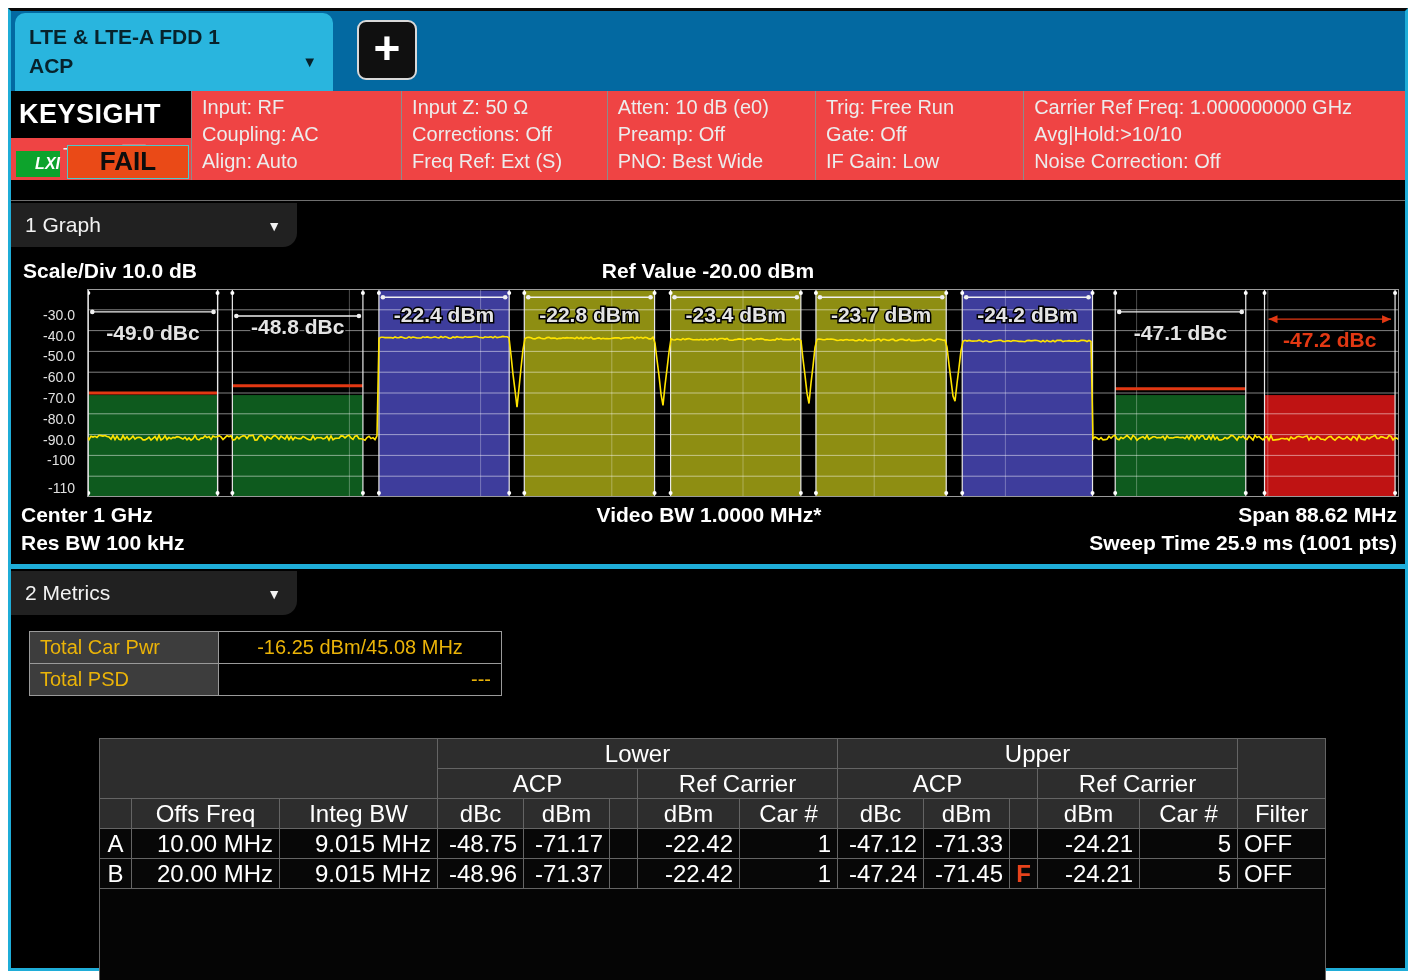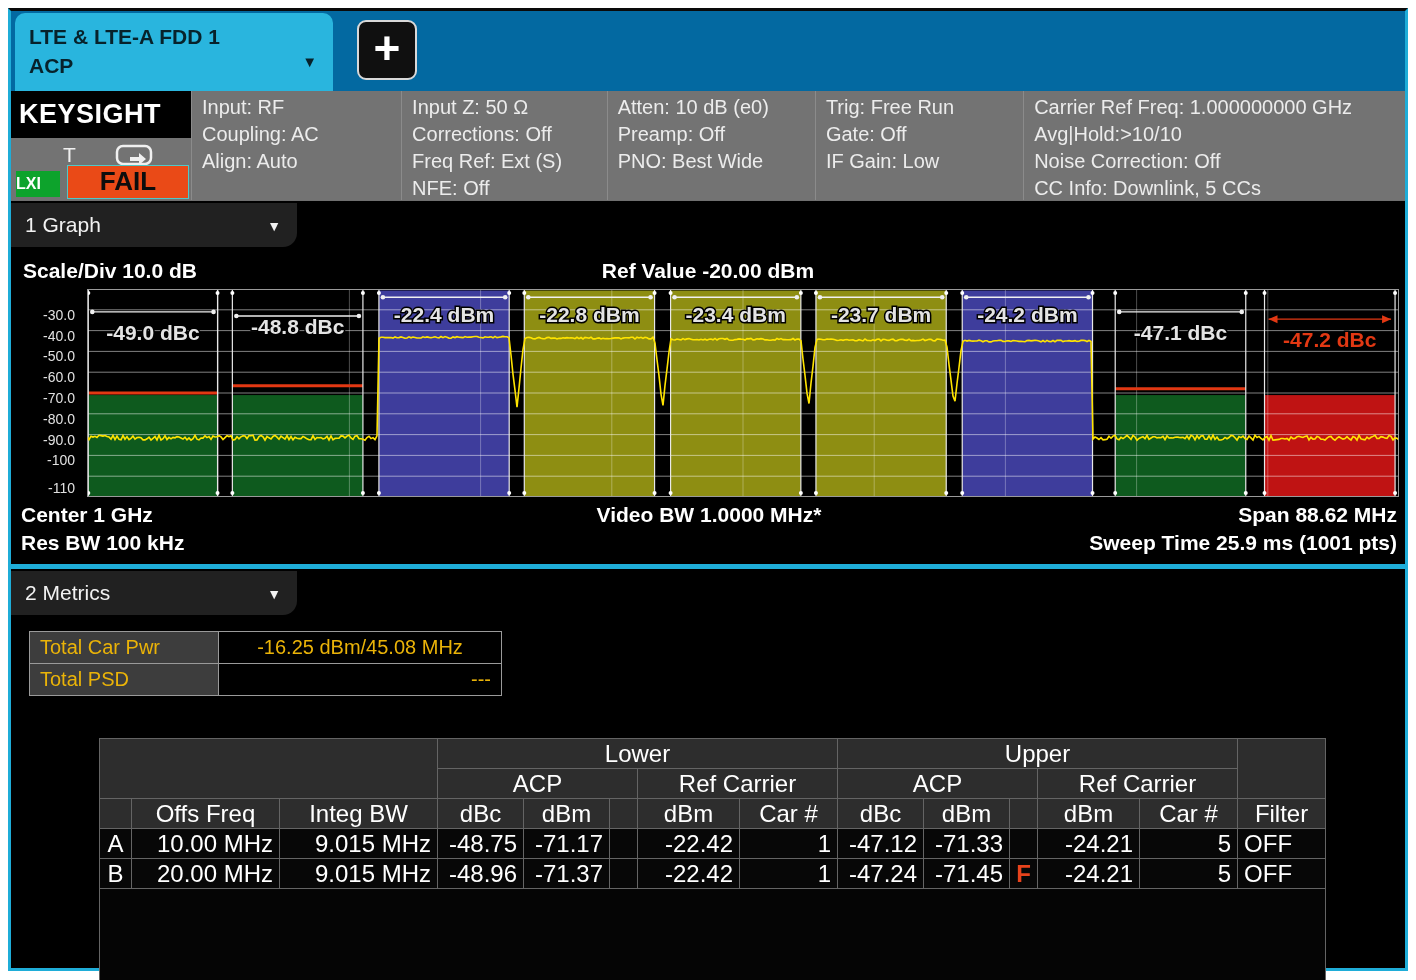--- a/index.html
+++ b/index.html
@@ -10,28 +10,28 @@
   
   .tabbar{position:absolute;top:0;left:0;right:0;height:80px;background:#0369a1;}
   .tab{position:absolute;left:4px;top:2px;width:318px;height:78px;background:#29b5de;
        border-radius:10px 10px 0 0;box-sizing:border-box;padding:9px 14px;cursor:pointer;}
   .tab-line{font-size:21px;line-height:29px;font-weight:600;color:#07222b;white-space:nowrap;}
   .tab-caret{position:absolute;right:16px;top:40px;font-size:15px;color:#07222b;}
   .addtab{position:absolute;left:346px;top:9px;width:56px;height:56px;background:#101010;
        border:2px solid #d9d9d9;border-radius:9px;color:#fff;font-size:46px;line-height:52px;
        text-align:center;font-weight:bold;cursor:pointer;}
   
-  .hdr{position:absolute;top:80px;left:0;right:0;height:109px;background:#737373;display:flex;}
+  .hdr{position:absolute;top:80px;left:0;right:0;height:89px;background:#ef4444;display:flex;}
   .hdr-left{width:180px;flex:none;position:relative;}
   .brand{height:47px;background:#000;color:#fff;font-size:27px;font-weight:bold;
         letter-spacing:0.5px;padding:8px 0 0 8px;box-sizing:border-box;}
   .t-ind{position:absolute;top:52px;left:52px;color:#f0f0f0;font-size:21px;}
   .sweep-ind{position:absolute;top:53px;left:104px;}
   .lxi{position:absolute;bottom:3px;left:5px;width:44px;height:26px;background:#0da32c;
-       color:#fff;font-weight:bold;font-size:16px;text-align:left;line-height:26px;}
+       color:#fff;font-style:italic;font-weight:bold;font-size:16px;text-align:right;line-height:26px;}
   .fail{position:absolute;bottom:1px;left:56px;width:122px;height:34px;background:#ea4a17;
        border:1px solid #4fc8c8;box-sizing:border-box;color:#0d0d0d;font-weight:bold;font-size:26px;
        text-align:center;line-height:31px;}
   .hdr-cols{flex:1;display:flex;}
   .hdr-col{border-left:1px solid #8b8b8b;padding:3px 10px;box-sizing:border-box;
        color:#ececec;font-size:20px;line-height:27px;overflow:hidden;}
   
   .gwin{position:absolute;top:189px;left:0;right:0;height:364px;background:#000;border-top:1px solid #6f6f6f;}
   .selector{position:absolute;top:2px;left:0;width:286px;height:44px;background:#212121;
        border-radius:0 0 14px 0;color:#f2f2f2;font-size:21px;line-height:44px;padding-left:14px;

